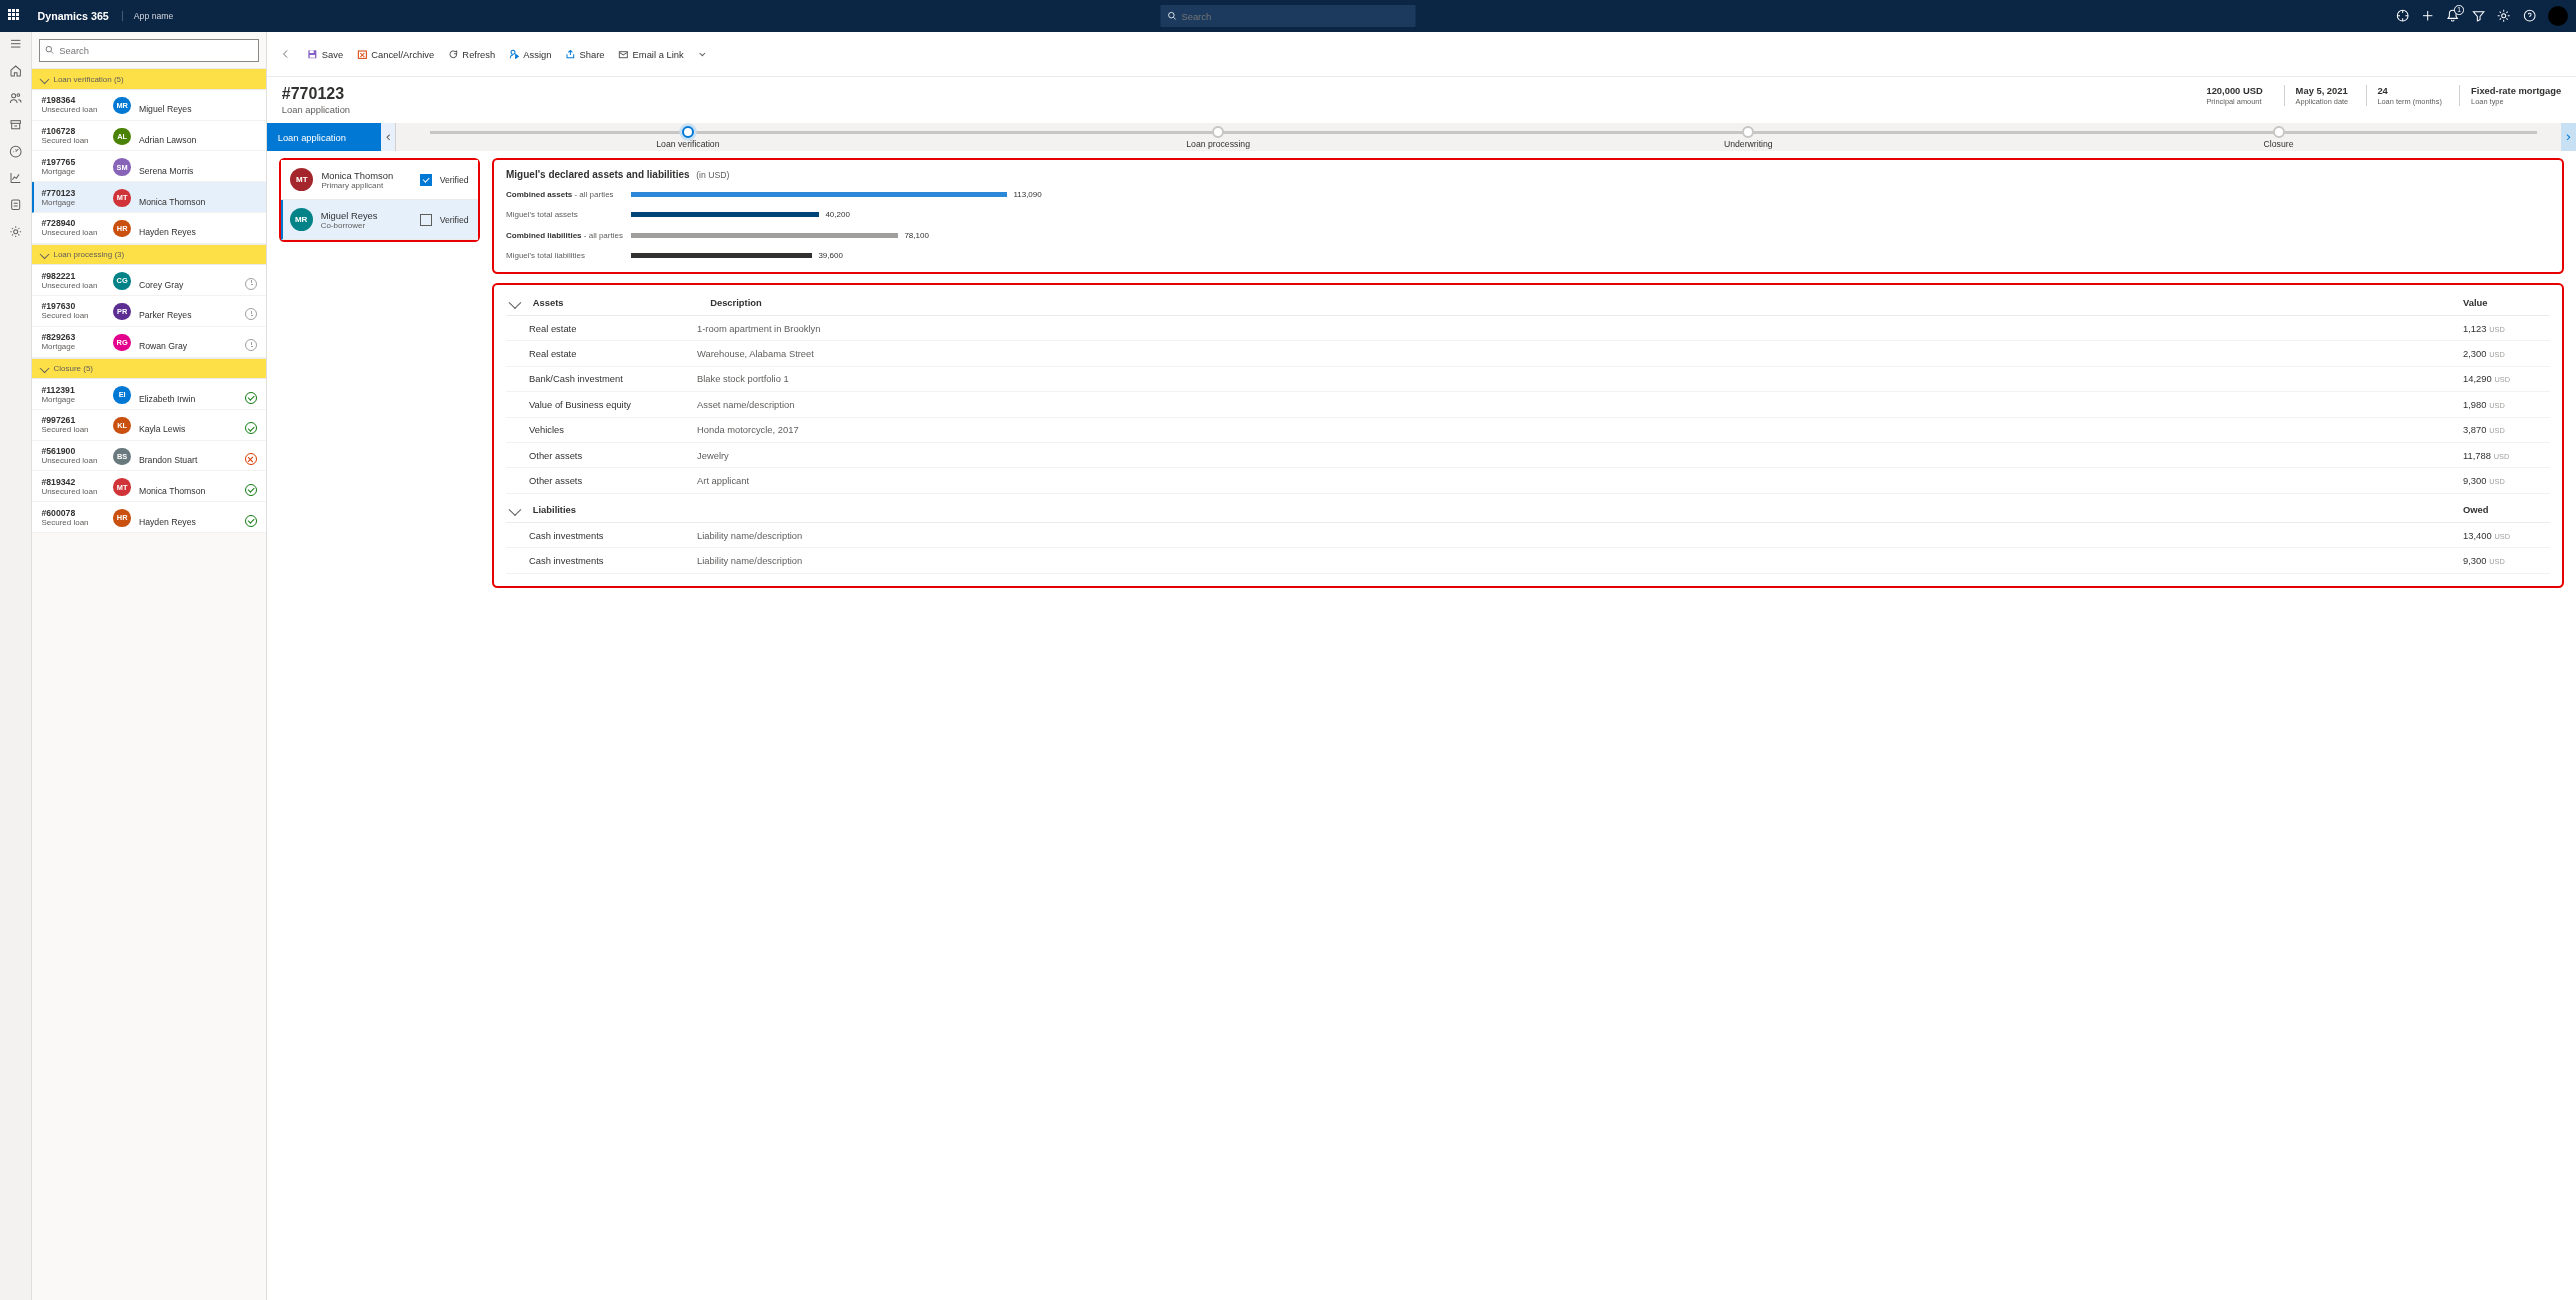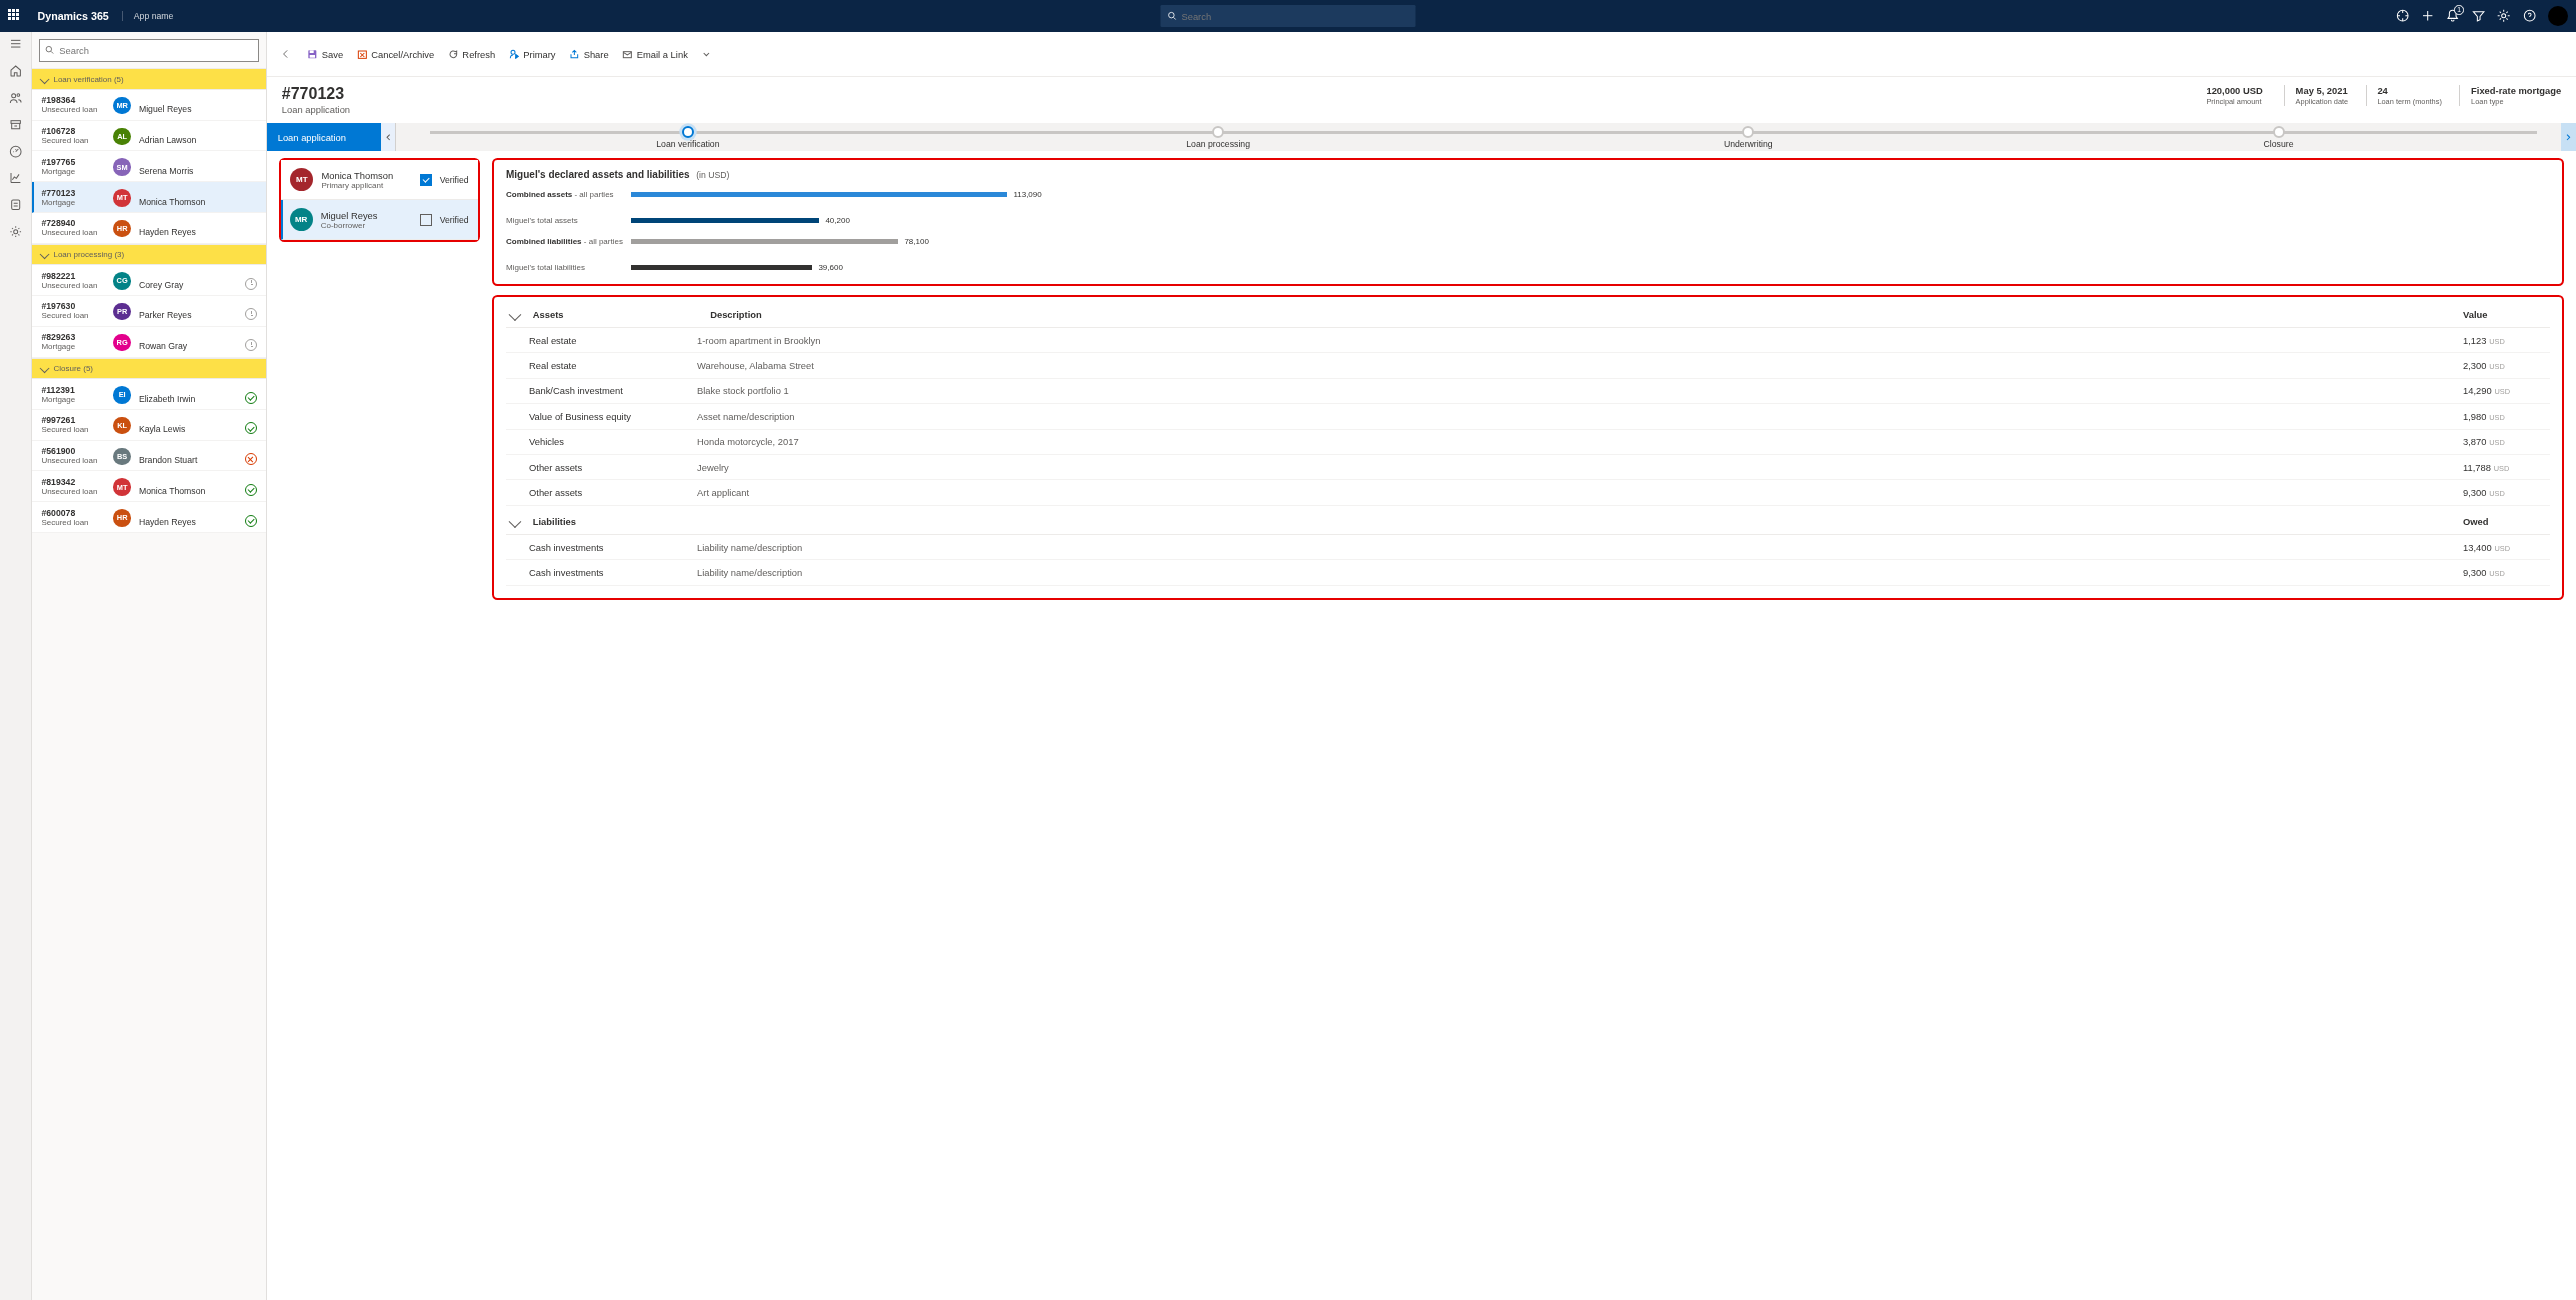--- a/index.html
+++ b/index.html
@@ -95,21 +95,21 @@
   .chk { width:12px;height:12px; border:1px solid #605e5c; display:flex;align-items:center;justify-content:center;}
   .chk.on { background:#0078d4; border-color:#0078d4;}
   .chk.on::after{content:'';width:2.7px;height:5.4px;border-right:1.3px solid #fff;border-bottom:1.3px solid #fff;transform:rotate(45deg);margin-bottom:1.3px;}
   .vlabel{font-size:8.7px;}
 
   .rightcol { flex:1; display:flex; flex-direction:column; gap:9.4px;}
   .summary { padding: 9.4px 12px 12px 12px; }
   .stitle { font-size:10px; font-weight:600;}
   .sunit { font-size:8.7px; color:#605e5c; font-weight:400; margin-left:4px;}
   .bars { margin-top:9.4px; display:flex; flex-direction:column; gap:12px;}
-  .bgroup { display:flex; flex-direction:column; gap:17px;}
+  .bgroup { display:flex; flex-direction:column; gap:11px;}
   .brow { display:flex; align-items:center; gap:6.7px;}
   .blbl { width:118px; font-size:8px; color:#605e5c;}
   .blbl b{color:#323130;}
   .bbar { height:5.4px; background:#2b88d8;}
   .bbar.dark{background:#004578;}
   .bbar.grey{background:#a19f9d;}
   .bbar.dgrey{background:#323130;}
   .bval { font-size:8px;}
 
   .tablebox { padding: 5.4px 12px 12px 12px;}
@@ -378,21 +378,21 @@
             <path d="M13 8a5 5 0 1 1-2-4l2-1v4h-4"></path>
           </svg>
           <span>Refresh</span>
         </div>
       <div class="cmd">
           <svg viewBox="0 0 16 16" style="color:#0078d4">
             <circle cx="6" cy="5" r="3"></circle>
             <path d="M2 14c0-3 2-5 4-5"></path>
             <path d="M10 8l4 3-4 3z" fill="#0078d4"></path>
           </svg>
-          <span>Primary</span>
+          <span>Assign</span>
         </div>
       <div class="cmd">
           <svg viewBox="0 0 16 16" style="color:#0078d4">
             <path d="M3 8v5h10V8M8 2v7M5 5l3-3 3 3"></path>
           </svg>
           <span>Share</span>
         </div>
       <div class="cmd">
           <svg viewBox="0 0 16 16" style="color:#605e5c">
             <rect x="2" y="4" width="12" height="9"></rect>

